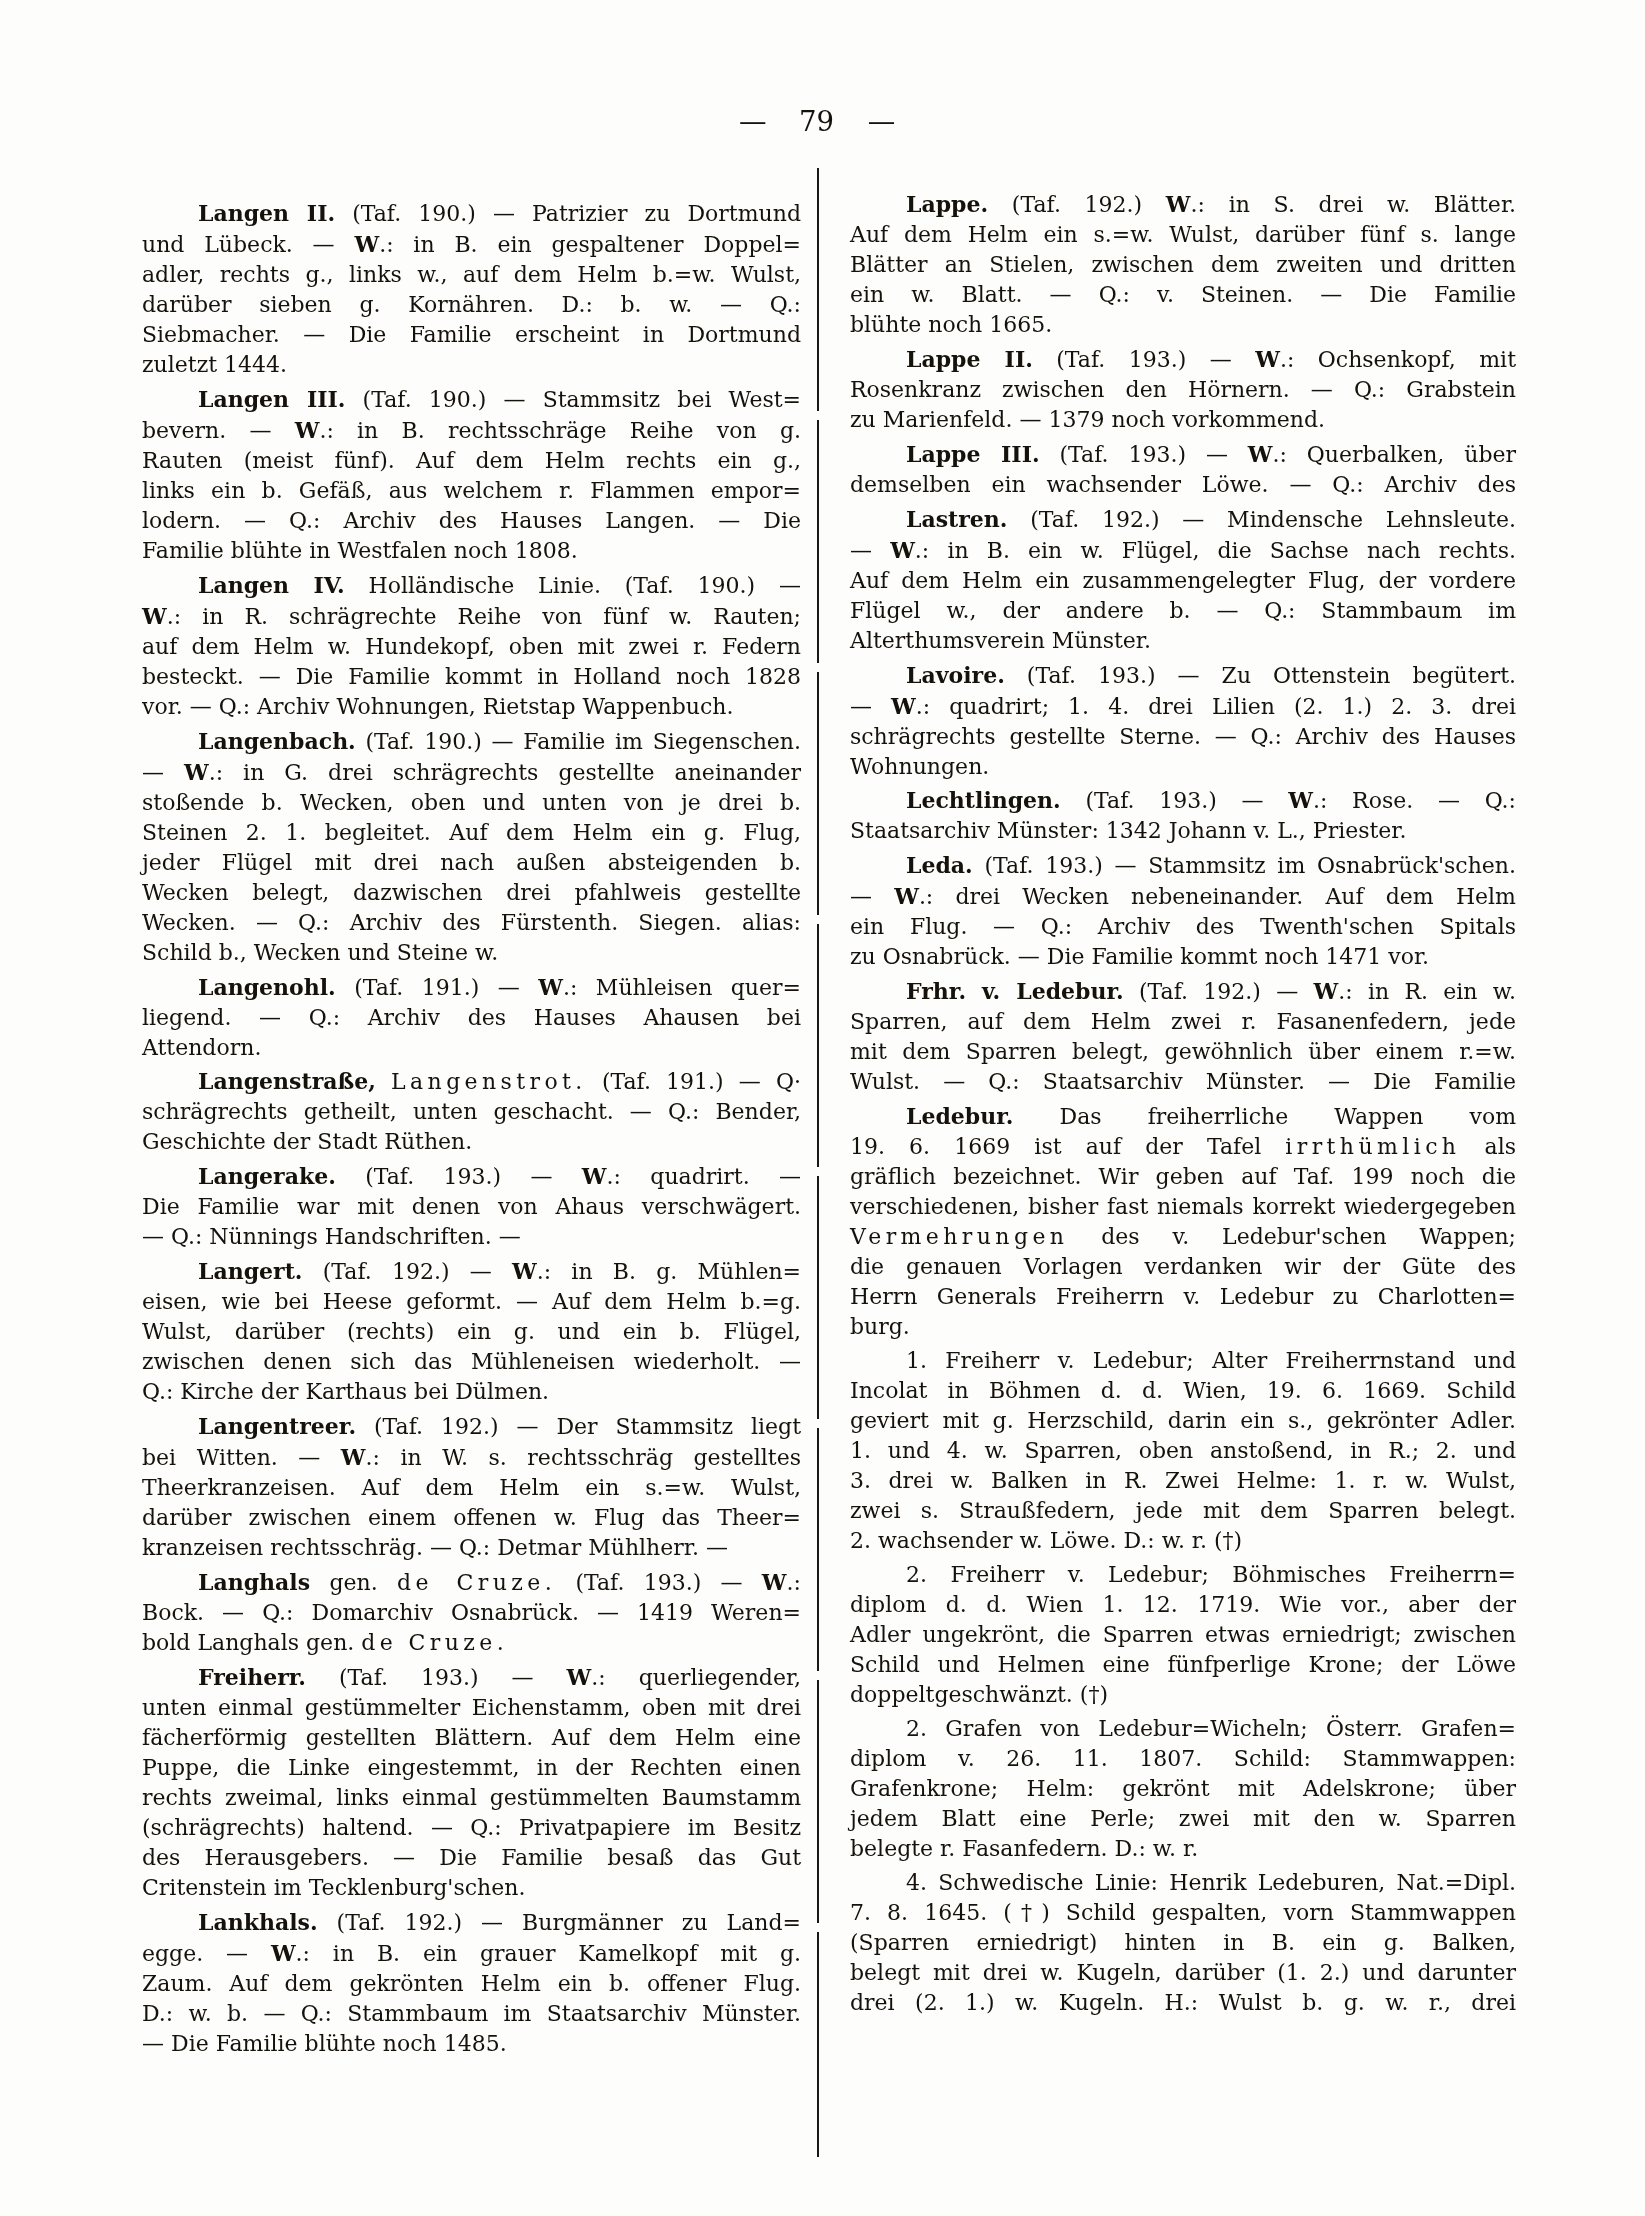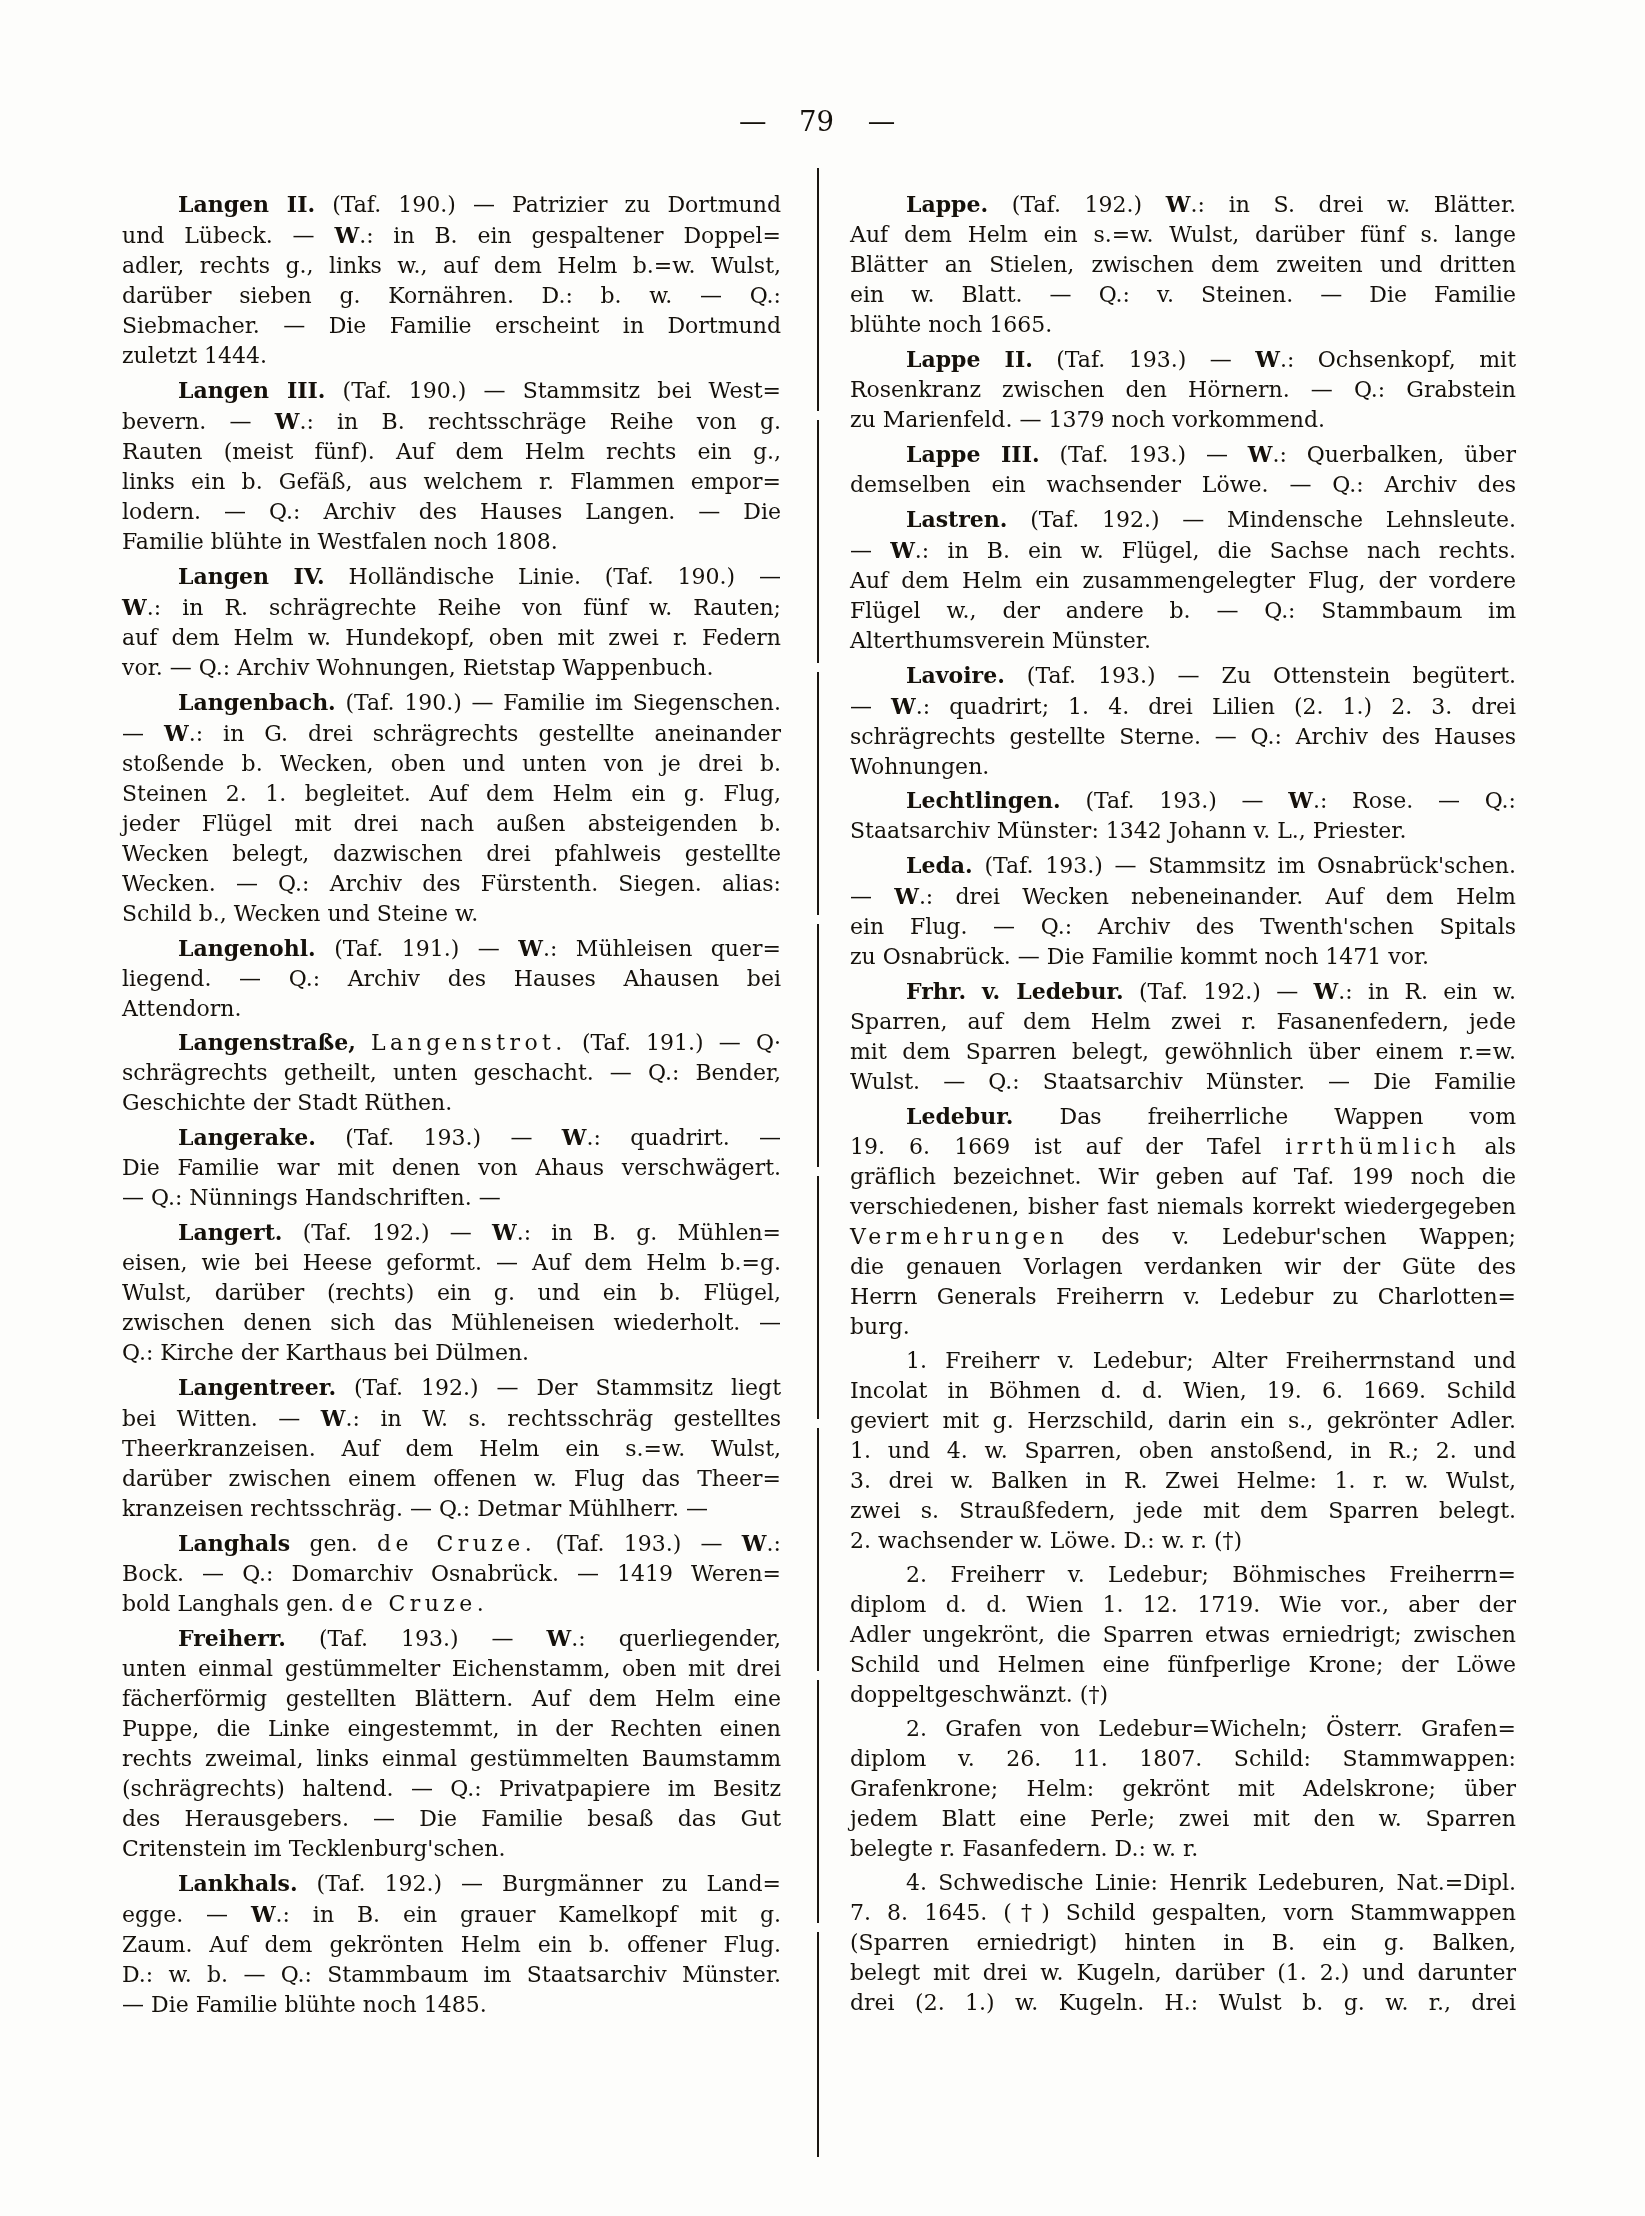--- a/index.html
+++ b/index.html
@@ -4,21 +4,21 @@
 <style>
   html,body{margin:0;padding:0;background:#d8d5cf;}
   .page{position:relative;width:1645px;height:2216px;background:#fdfdfb;color:#15110b;
         font-family:"DejaVu Serif","Liberation Serif",serif;overflow:hidden;}
   .hdr{position:absolute;top:105px;left:739px;width:155px;display:flex;
        justify-content:space-between;align-items:center;font-size:27.5px;}
   .hdr .dash{letter-spacing:-1.3px;}
   .divider{position:absolute;left:817px;top:168px;width:2px;height:1989px;
            background:repeating-linear-gradient(180deg,#1b1712 0px,#1b1712 243px,transparent 243px,transparent 252px);}
   .col{position:absolute;top:189px;font-size:22px;line-height:30px;}
-  .col.left{left:122px;width:659px;}
+  .col.left{left:142px;width:659px;margin-top:9px;}
   .col.right{left:850px;width:666px;}
   .entry{margin-top:3.9px;}
   .entry:first-child{margin-top:0;}
   .ln{text-align:justify;text-align-last:justify;}
   .ln.first{padding-left:56px;}
   .ln.last{text-align-last:left;}
   .bd{font-weight:bold;}
   .sp{letter-spacing:.2em;}
 </style>
 </head>
@@ -47,20 +47,21 @@
         <div class="ln">bevern. — <span class="bd">W</span>.: in B. rechtsschräge Reihe von g.</div>
         <div class="ln">Rauten (meist fünf). Auf dem Helm rechts ein g.,</div>
         <div class="ln">links ein b. Gefäß, aus welchem r. Flammen empor=</div>
         <div class="ln">lodern. — Q.: Archiv des Hauses Langen. — Die</div>
         <div class="ln last">Familie blühte in Westfalen noch 1808.</div>
       </div>
       <div class="entry">
         <div class="ln first"><span class="bd">Langen IV.</span> Holländische Linie. (Taf. 190.) —</div>
         <div class="ln"><span class="bd">W</span>.: in R. schrägrechte Reihe von fünf w. Rauten;</div>
         <div class="ln">auf dem Helm w. Hundekopf, oben mit zwei r. Federn</div>
+        <div class="ln">besteckt. — Die Familie kommt in Holland noch 1828</div>
         <div class="ln last">vor. — Q.: Archiv Wohnungen, Rietstap Wappenbuch.</div>
       </div>
       <div class="entry">
         <div class="ln first"><span class="bd">Langenbach.</span> (Taf. 190.) — Familie im Siegenschen.</div>
         <div class="ln">— <span class="bd">W</span>.: in G. drei schrägrechts gestellte aneinander</div>
         <div class="ln">stoßende b. Wecken, oben und unten von je drei b.</div>
         <div class="ln">Steinen 2. 1. begleitet. Auf dem Helm ein g. Flug,</div>
         <div class="ln">jeder Flügel mit drei nach außen absteigenden b.</div>
         <div class="ln">Wecken belegt, dazwischen drei pfahlweis gestellte</div>
         <div class="ln">Wecken. — Q.: Archiv des Fürstenth. Siegen. alias:</div>

